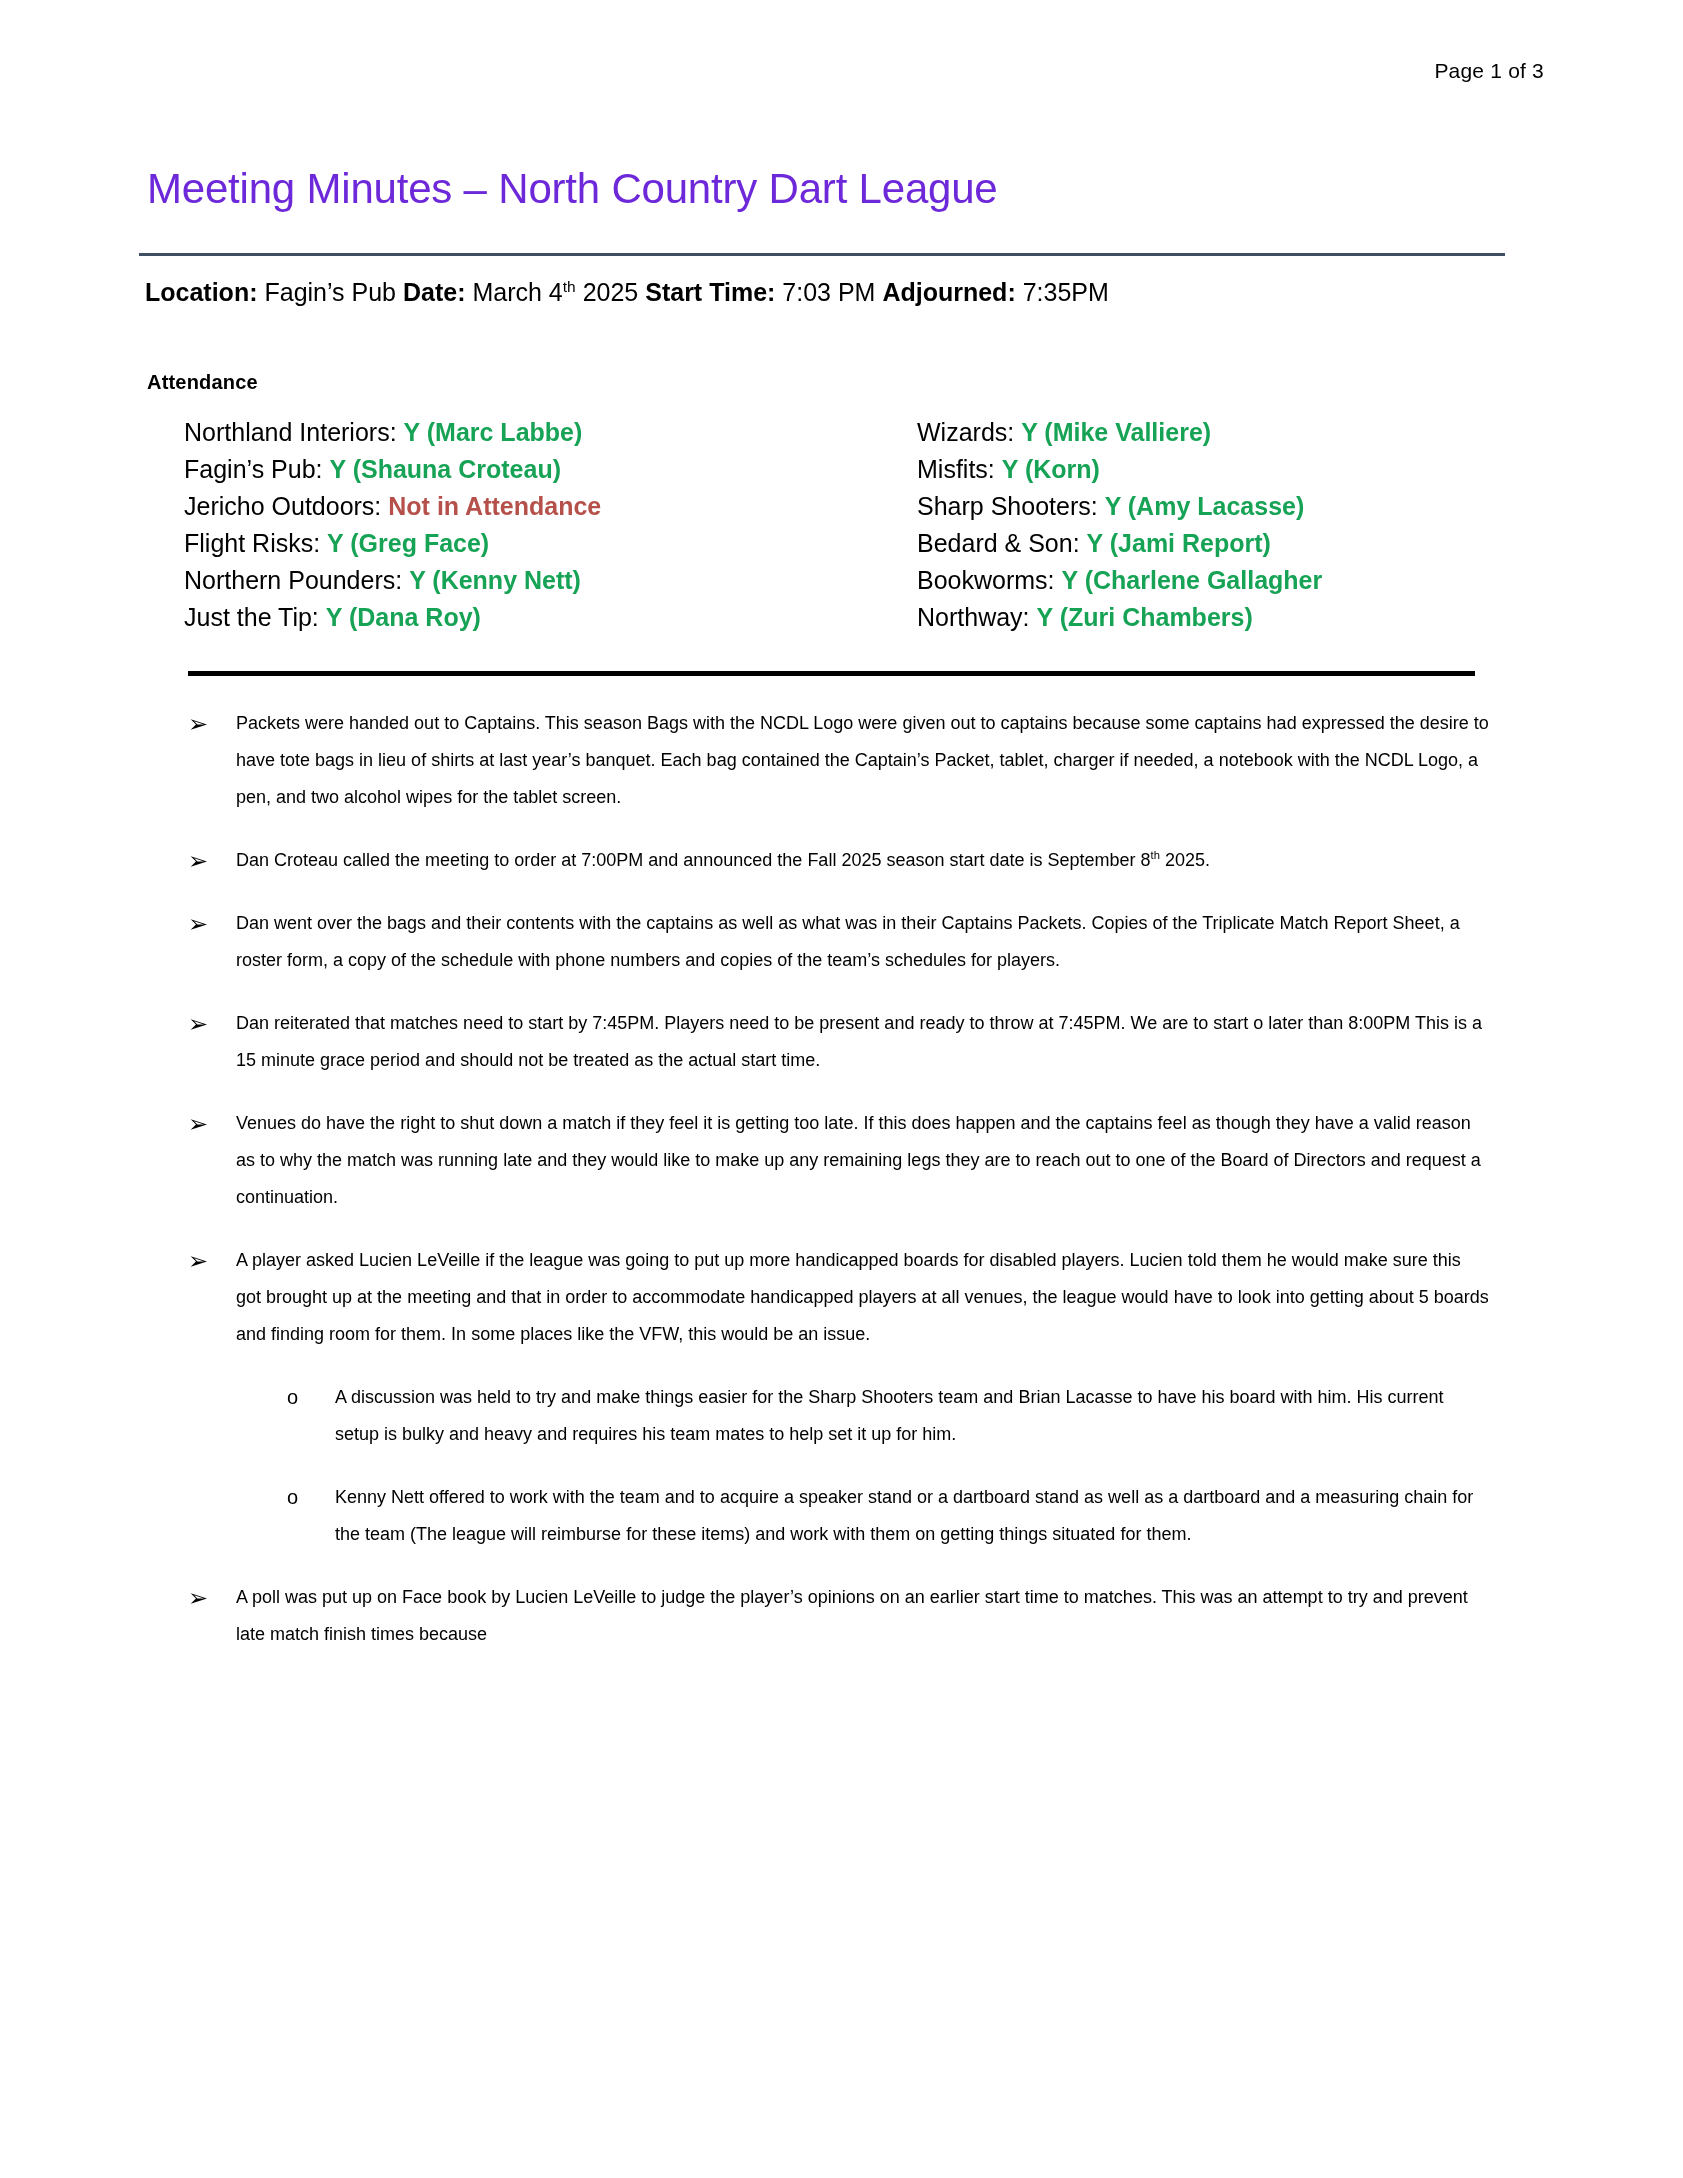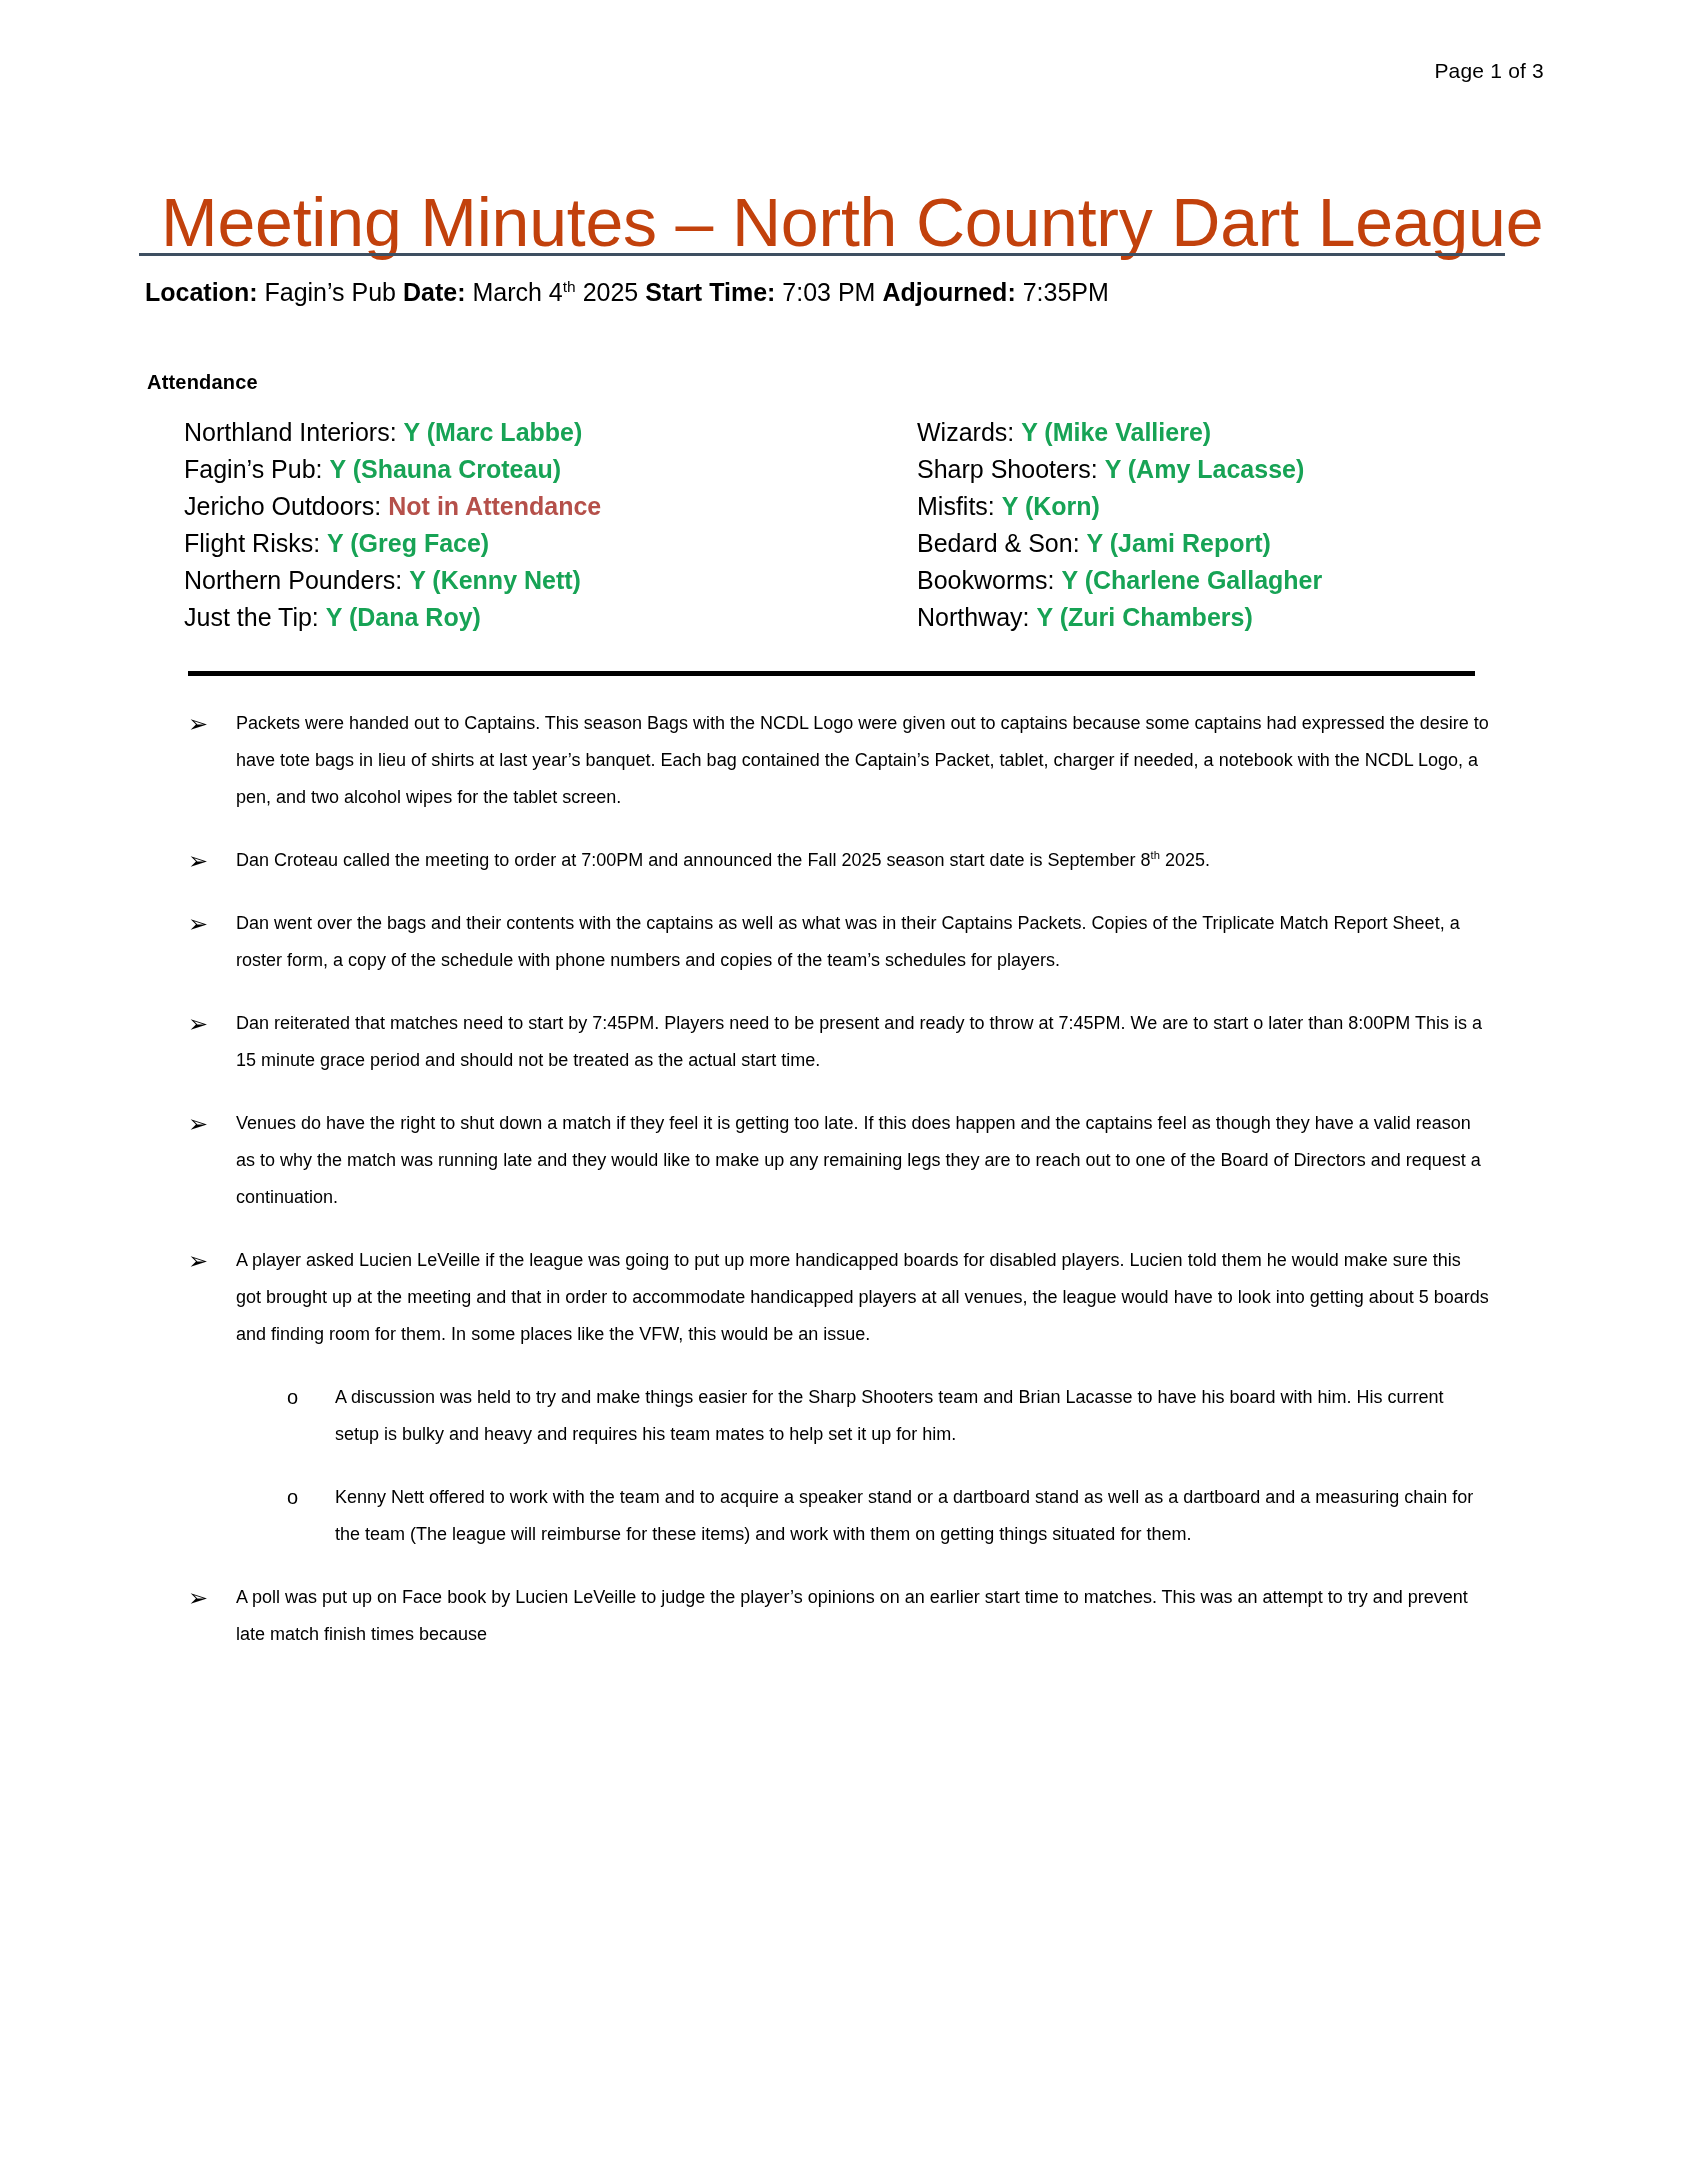--- a/index.html
+++ b/index.html
@@ -30,24 +30,24 @@
     right: 139px;
     font-size: 21px;
     letter-spacing: 0.2px;
     color: #000;
     white-space: nowrap;
   }
 
   .doc-title {
     position: absolute;
     top: 137px;
-    left: 161px;
-    font-size: 68px;
+    left: 147px;
+    font-size: 42px;
     font-weight: 400;
-    color: #c2410c;
+    color: #6d28d9;
     letter-spacing: -0.2px;
     white-space: nowrap;
   }
 
   .title-rule {
     position: absolute;
     top: 253px;
     left: 139px;
     width: 1366px;
     height: 3px;
@@ -182,22 +182,22 @@
     <div class="att-col left" id="att-left">
         <div class="att-row"><span class="att-team">Northland Interiors:</span> <span class="att-status present">Y (Marc Labbe)</span></div>
         <div class="att-row"><span class="att-team">Fagin’s Pub:</span> <span class="att-status present">Y (Shauna Croteau)</span></div>
         <div class="att-row"><span class="att-team">Jericho Outdoors:</span> <span class="att-status absent">Not in Attendance</span></div>
         <div class="att-row"><span class="att-team">Flight Risks:</span> <span class="att-status present">Y (Greg Face)</span></div>
         <div class="att-row"><span class="att-team">Northern Pounders:</span> <span class="att-status present">Y (Kenny Nett)</span></div>
         <div class="att-row"><span class="att-team">Just the Tip:</span> <span class="att-status present">Y (Dana Roy)</span></div>
       </div>
     <div class="att-col right" id="att-right">
         <div class="att-row"><span class="att-team">Wizards:</span> <span class="att-status present">Y (Mike Valliere)</span></div>
+        <div class="att-row"><span class="att-team">Misfits:</span> <span class="att-status present">Y (Korn)</span></div>
         <div class="att-row"><span class="att-team">Sharp Shooters:</span> <span class="att-status present">Y (Amy Lacasse)</span></div>
-        <div class="att-row"><span class="att-team">Misfits:</span> <span class="att-status present">Y (Korn)</span></div>
         <div class="att-row"><span class="att-team">Bedard &amp; Son:</span> <span class="att-status present">Y (Jami Report)</span></div>
         <div class="att-row"><span class="att-team">Bookworms:</span> <span class="att-status present">Y (Charlene Gallagher</span></div>
         <div class="att-row"><span class="att-team">Northway:</span> <span class="att-status present">Y (Zuri Chambers)</span></div>
       </div>
   </div>
 
   <div class="attendance-rule"></div>
 
   <div class="body-list" id="minutes-list">
       <div class="bullet level1">

